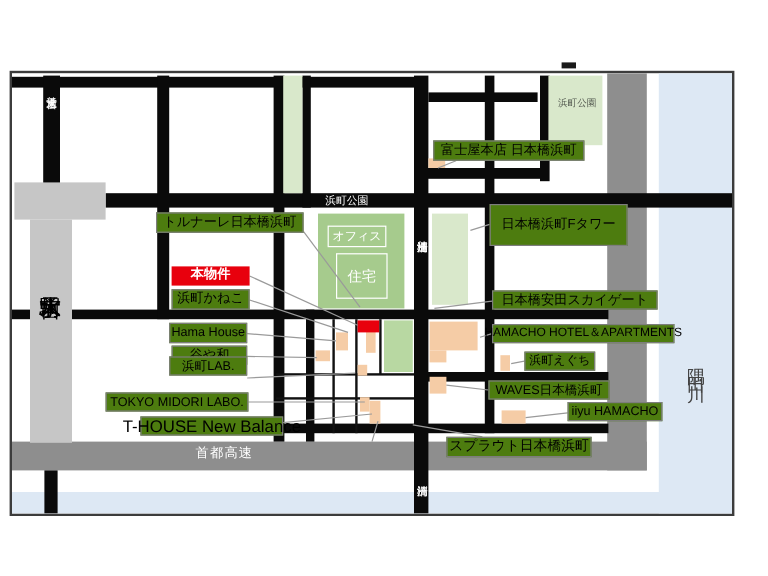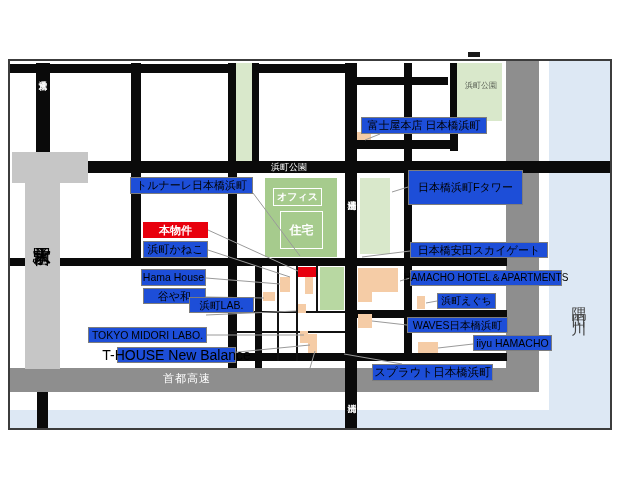--- a/index.html
+++ b/index.html
@@ -12,29 +12,29 @@
   .road{position:absolute;background:#0a0a0a;}
   .div{position:absolute;background:#111;}
   .gray{position:absolute;background:#8e8e8e;}
   .stn{position:absolute;background:#c6c6c6;}
   .water{position:absolute;background:#dde8f4;}
   .grn-pale{position:absolute;background:#d9e8cb;}
   .grn-mid{position:absolute;background:#a6cb8d;}
   .grn-soft{position:absolute;background:#b8d8a2;}
   .bld{position:absolute;background:#f5cca6;}
   .red-bld{position:absolute;background:#e8000d;}
-  .lbl{position:absolute;background:#1d4ed8;border:1px solid #7d7d7d;color:#000;
+  .lbl{position:absolute;background:#4d7c0f;border:1px solid #7d7d7d;color:#000;
        display:flex;align-items:center;justify-content:center;
        white-space:nowrap;font-size:11px;line-height:1;padding:1px 3px;}
   .lbl-red{background:#e8000d;color:#fff;border:none;font-weight:bold;}
   .vtxt{position:absolute;writing-mode:vertical-rl;text-orientation:upright;
         white-space:nowrap;line-height:1;}
   .rdtxt{position:absolute;color:#fff;white-space:nowrap;line-height:1;}
   .zone{position:absolute;border:1px solid #fff;color:#fff;display:flex;
-        align-items:center;justify-content:center;white-space:nowrap;font-weight:bold;}
+        align-items:center;justify-content:center;white-space:nowrap;}
   svg.leads{position:absolute;left:0;top:0;pointer-events:none;}
 </style>
 </head>
 <body>
 
 <div class="page">
 
   <div class="abs" style="left:468px;top:52px;width:12px;height:5px;background:#1a1a1a;"></div>
 
   <div class="map">
@@ -132,42 +132,42 @@
 
     <div class="lbl" style="left:351px;top:56px;width:126px;height:17px;">
       <span>富士屋本店 日本橋浜町</span>
       </div>
     <div class="lbl" style="left:120px;top:116px;width:123px;height:17px;font-family:Liberation Serif, serif;">
       <span>トルナーレ日本橋浜町</span>
       </div>
     <div class="lbl" style="left:398px;top:109px;width:115px;height:35px;">
       <span>日本橋浜町Fタワー</span>
       </div>
-    <div class="lbl lbl-red" style="left:133px;top:161px;width:65px;height:16px;">
+    <div class="lbl lbl-red" style="left:133px;top:161px;width:65px;height:16px;font-family:Liberation Mono, monospace;">
       <span>本物件</span>
       </div>
     <div class="lbl" style="left:133px;top:180px;width:65px;height:17px;">
       <span>浜町かねこ</span>
       </div>
     <div class="lbl" style="left:400px;top:181px;width:138px;height:16px;">
       <span>日本橋安田スカイゲート</span>
       </div>
     <div class="lbl" style="left:131px;top:208px;width:65px;height:17px;font-size:10.5px;">
       <span>Hama House</span>
       </div>
     <div class="lbl" style="left:400px;top:209px;width:152px;height:16px;font-size:10px;">
       <span>HAMACHO HOTEL＆APARTMENTS</span>
       </div>
     <div class="lbl" style="left:133px;top:227px;width:63px;height:16px;text-align:center;">
       <span>谷や和</span>
       </div>
     <div class="lbl" style="left:427px;top:232px;width:59px;height:16px;font-size:10px;">
       <span>浜町えぐち</span>
       </div>
-    <div class="lbl" style="left:131px;top:236px;width:65px;height:16px;font-size:10.5px;margin-left:48px;">
+    <div class="lbl" style="left:131px;top:236px;width:65px;height:16px;font-size:10.5px;">
       <span>浜町LAB.</span>
       </div>
     <div class="lbl" style="left:78px;top:266px;width:119px;height:16px;font-size:10.5px;">
       <span>TOKYO MIDORI LABO.</span>
       </div>
     <div class="lbl" style="left:397px;top:256px;width:101px;height:16px;font-size:10.5px;">
       <span>WAVES日本橋浜町</span>
       </div>
     <div class="lbl" style="left:463px;top:274px;width:79px;height:16px;font-size:10.5px;">
       <span>iiyu HAMACHO</span>

